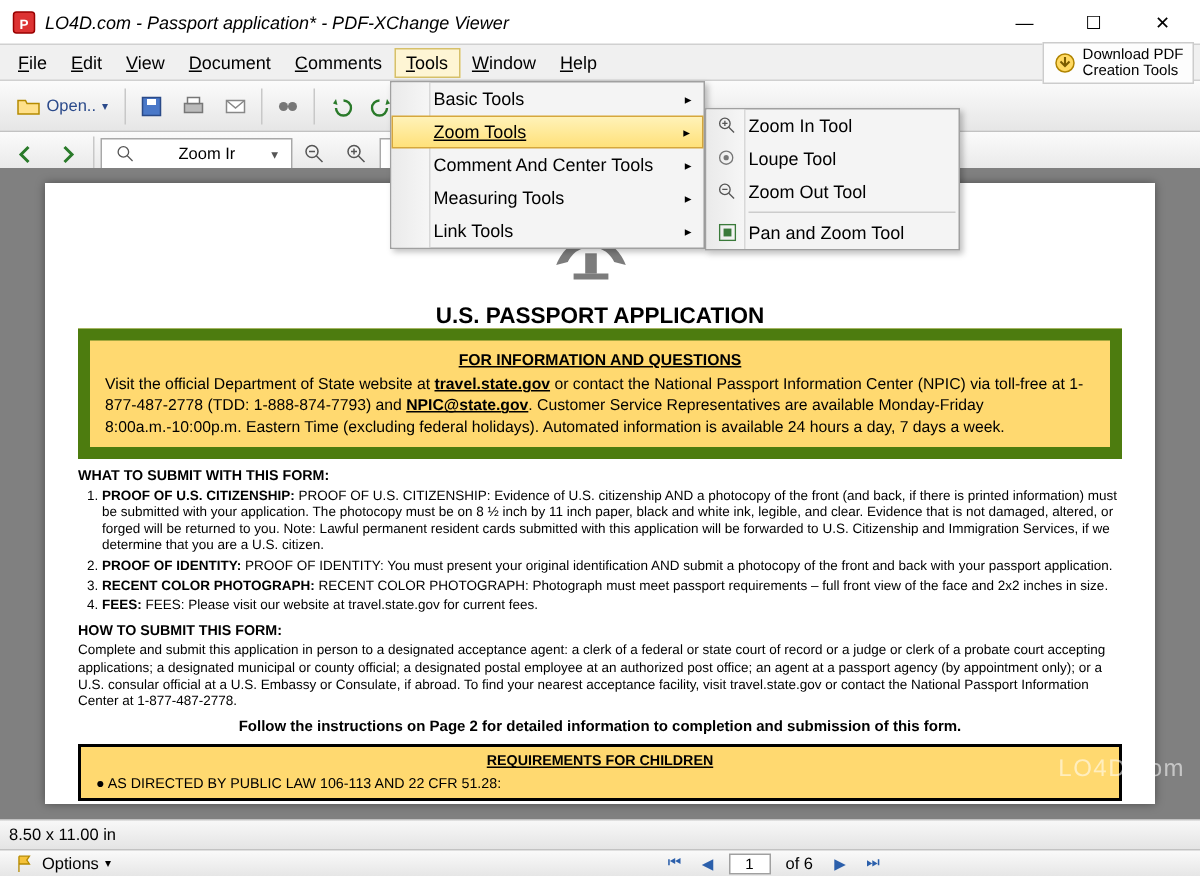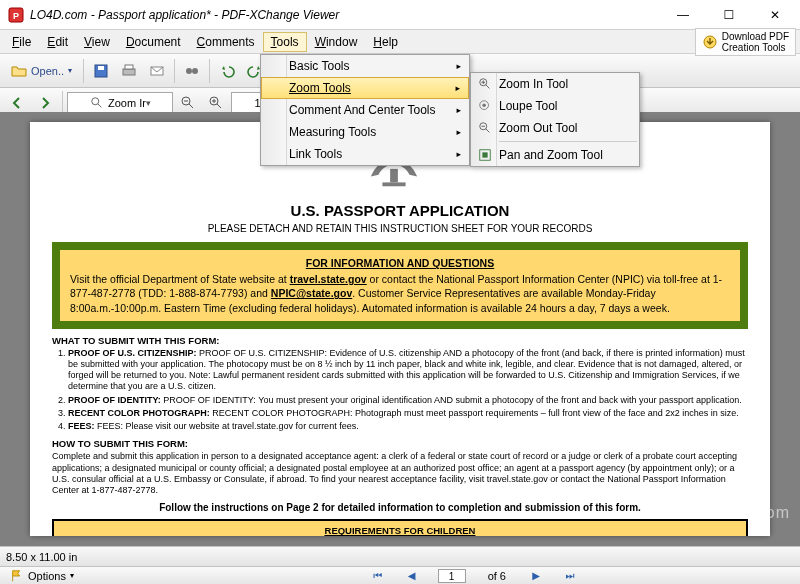--- a/index.html
+++ b/index.html
@@ -11,21 +11,21 @@
 .menubar { height: 24px; display: flex; align-items: center; padding: 0 4px; border-bottom: 1px solid #d0d0d0; background: #f0f0f0; }
 .menubar .mitem { padding: 3px 8px; cursor: default; }
 .menubar .mitem u { text-decoration: underline; }
 .menubar .mitem.active { background: #fef5d4; border: 1px solid #d6c06a; padding: 2px 7px; }
 .menubar .spacer { flex: 1; }
 .menubar .dlbtn { display: flex; align-items: center; gap: 4px; font-size: 10px; line-height: 1.1; padding: 2px 6px; border: 1px solid #ccc; background: #fdfdfd; }
 .toolbar { height: 34px; display: flex; align-items: center; gap: 2px; padding: 2px 4px; background: linear-gradient(#fbfbfb,#e6e6e6); border-bottom: 1px solid #c2c2c2; }
 .tbtn { height: 26px; min-width: 26px; display: flex; align-items: center; justify-content: center; gap: 4px; padding: 0 4px; border: 1px solid transparent; }
 .tbtn.txt { padding: 0 6px; font-size: 11px; color: #2b4a8b; }
 .tsep { width: 1px; height: 24px; background: #c8c8c8; margin: 0 2px; }
-.combo { height: 22px; min-width: 72px; border: 1px solid #a8a8a8; background: #fff; display: flex; align-items: center; padding: 0 22px; font-size: 11px; }
+.combo { height: 22px; min-width: 72px; border: 1px solid #a8a8a8; background: #fff; display: flex; align-items: center; padding: 0 9px; font-size: 11px; gap: 24px; }
 .combo .arrow { margin-left: auto; font-size: 9px; color: #555; }
 .tabbar { height: 24px; background: linear-gradient(#fef9e6,#fbe797); display: flex; align-items: end; padding: 0 4px; border-bottom: 1px solid #c7a93f; position: relative; }
 .tab { height: 22px; display: flex; align-items: center; gap: 6px; padding: 0 10px; background: #fff8e0; border: 1px solid #c7a93f; border-bottom: none; border-radius: 3px 3px 0 0; font-size: 11px; }
 .tab .x { font-size: 11px; color: #888; }
 .tabbar .closeall { position: absolute; right: 6px; top: 3px; width: 16px; height: 16px; background: #d24726; border-radius: 2px; display: flex; align-items: center; justify-content: center; color: #fff; font-size: 10px; font-weight: bold; }
 .workspace { position: absolute; top: 112px; bottom: 38px; left: 0; right: 0; background: #808080; overflow: hidden; padding: 10px 30px; }
 .page { background: #fff; width: 100%; height: 100%; padding: 14px 22px; font-family: Arial, sans-serif; font-size: 10px; color: #000; overflow: hidden; box-shadow: 0 0 6px rgba(0,0,0,.4); }
 .page .header { text-align: center; }
 .page .eagle { width: 58px; height: 58px; margin: 0 12px 4px 0; display: inline-block; vertical-align: middle; opacity: .85; }
 .page h1 { font-size: 15px; font-weight: bold; margin-top: 4px; }
@@ -39,21 +39,21 @@
 .page .follow { text-align: center; font-weight: bold; font-size: 10px; margin: 6px 0; }
 .req { border: 2px solid #000; background: #ffd970; padding: 4px 10px; font-size: 9.5px; }
 .req .hd { text-align: center; font-weight: bold; text-decoration: underline; }
 .dropdown { position: absolute; background: #f4f4f4; border: 1px solid #a0a0a0; box-shadow: 2px 2px 4px rgba(0,0,0,.25); font-size: 12px; z-index: 50; }
 .dropdown .row { height: 22px; display: flex; align-items: center; padding: 0 24px 0 28px; position: relative; white-space: nowrap; }
 .dropdown .row .arrow { position: absolute; right: 8px; font-size: 9px; }
 .dropdown .row.hl { background: linear-gradient(#fff2b8,#ffe17a); border: 1px solid #d6a73c; height: 22px; padding-left: 27px; text-decoration: underline; }
 .dropdown .row .ico { position: absolute; left: 6px; width: 16px; height: 16px; display: flex; align-items: center; justify-content: center; }
 .dropdown .iconstrip { position: absolute; left: 0; top: 0; bottom: 0; width: 26px; background: linear-gradient(90deg,#eaeaea,#f6f6f6); border-right: 1px solid #d8d8d8; }
 .statusbar { position: absolute; bottom: 18px; left: 0; right: 0; height: 20px; background: linear-gradient(#f8f8f8,#e4e4e4); border-top: 1px solid #c2c2c2; display: flex; align-items: center; font-size: 11px; padding: 0 6px; }
-.navbar { position: absolute; bottom: 0; left: 0; right: 0; height: 18px; background: linear-gradient(#fafafa,#e6e6e6); border-top: 1px solid #c2c2c2; display: flex; align-items: center; font-size: 11px; padding: 0 4px; gap: 18px; }
+.navbar { position: absolute; bottom: 0; left: 0; right: 0; height: 18px; background: linear-gradient(#fafafa,#e6e6e6); border-top: 1px solid #c2c2c2; display: flex; align-items: center; font-size: 11px; padding: 0 4px; gap: 6px; }
 .navbar .opt { display: flex; align-items: center; gap: 4px; padding: 0 6px; }
 .navbar .spacer { flex: 1; }
 .navbar .pg { width: 28px; height: 14px; border: 1px solid #a0a0a0; text-align: center; background: #fff; font-size: 10px; line-height: 14px; }
 .navbar .nbtn { width: 16px; height: 14px; display: flex; align-items: center; justify-content: center; color: #2b5fab; font-size: 10px; }
 .watermark { position: absolute; right: 10px; bottom: 24px; color: rgba(255,255,255,.55); font-size: 16px; font-weight: 300; letter-spacing: 1px; z-index: 2; pointer-events: none; font-family: Arial; }
 svg { display: block; }
 </style>
 </head>
 <body>
 
@@ -257,21 +257,20 @@
         <svg viewBox="0 0 60 60">
             <g fill="#666">
               <circle cx="30" cy="20" r="6"></circle>
               <path d="M30 24c-12 0-20 8-24 18l8-2c4-8 10-10 16-10s12 2 16 10l8 2c-4-10-12-18-24-18z"></path>
               <rect x="26" y="34" width="8" height="14"></rect>
               <path d="M18 48h24v4H18z"></path>
             </g>
           </svg>
       </span>
       <h1>U.S. PASSPORT APPLICATION</h1>
-      <div class="sub">PLEASE DETACH AND RETAIN THIS INSTRUCTION SHEET FOR YOUR RECORDS</div>
     </div>
     <div class="infobox">
       <div class="hd">FOR INFORMATION AND QUESTIONS</div>
       <span>Visit the official Department of State website at </span><b><u>travel.state.gov</u></b><span> or contact the National Passport Information Center (NPIC) via toll-free at 1-877-487-2778 (TDD: 1-888-874-7793) and </span><b><u>NPIC@state.gov</u></b><span>.  Customer Service Representatives are available Monday-Friday 8:00a.m.-10:00p.m. Eastern Time (excluding federal holidays). Automated information is available 24 hours a day, 7 days a week.</span>
     </div>
     <div class="section-hd">WHAT TO SUBMIT WITH THIS FORM:</div>
     <ol>
       <li><b>PROOF OF U.S. CITIZENSHIP:</b> <span>PROOF OF U.S. CITIZENSHIP: Evidence of U.S. citizenship AND a photocopy of the front (and back, if there is printed information) must be submitted with your application. The photocopy must be on 8 ½ inch by 11 inch paper, black and white ink, legible, and clear. Evidence that is not damaged, altered, or forged will be returned to you. Note: Lawful permanent resident cards submitted with this application will be forwarded to U.S. Citizenship and Immigration Services, if we determine that you are a U.S. citizen.</span></li>
       <li><b>PROOF OF IDENTITY:</b> <span>PROOF OF IDENTITY: You must present your original identification AND submit a photocopy of the front and back with your passport application.</span></li>
       <li><b>RECENT COLOR PHOTOGRAPH:</b> <span>RECENT COLOR PHOTOGRAPH: Photograph must meet passport requirements – full front view of the face and 2x2 inches in size.</span></li>

